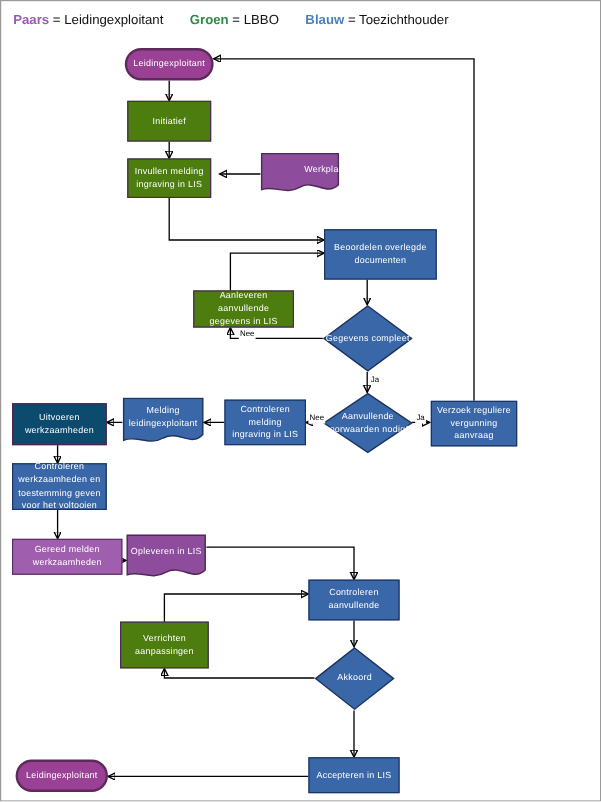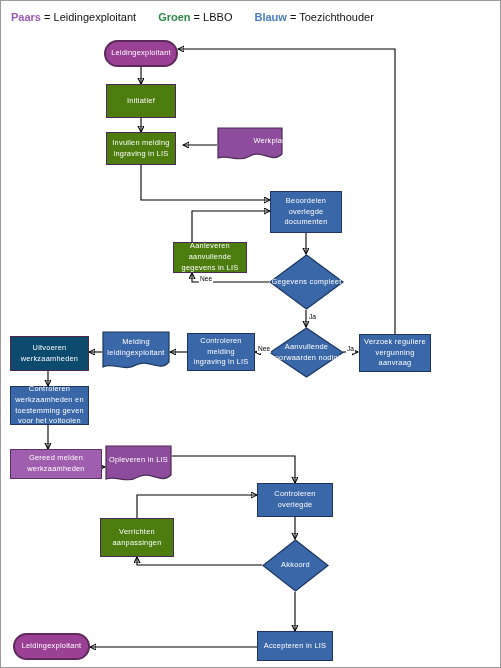--- a/index.html
+++ b/index.html
@@ -199,25 +199,25 @@
     <span>Invullen melding ingraving in LIS</span>
   </div>
 
   <div class="node doc purple" style="left:216px;top:126px;width:66px;height:36px;">
     <svg width="66" height="36" viewBox="0 0 66 36" preserveAspectRatio="none">
       <path d="M1,1 H65 V27 C55,37 45,22 33,29 C21,36 11,27 1,31 Z"></path>
     </svg>
     <span class="doc-label" style="margin-top:-8px;padding-left:40px;">Werkplan</span>
   </div>
 
-  <div class="node rect-blue" style="left:269px;top:190px;width:72px;height:42px;">
+  <div class="node rect-blue" style="left:269px;top:190px;width:94px;height:42px;">
     <span>Beoordelen overlegde documenten</span>
   </div>
 
-  <div class="node rect-purple" style="left:172px;top:241px;width:74px;height:31px;">
+  <div class="node rect-purple" style="left:160px;top:241px;width:84px;height:31px;">
     <span>Aanleveren aanvullende gegevens in LIS</span>
   </div>
 
   <div class="node diamond" style="left:268px;top:253px;width:75px;height:56px;">
     <svg width="75" height="56" viewBox="0 0 75 56" preserveAspectRatio="none">
       <polygon points="37.5,1 74,28 37.5,55 1,28"></polygon>
     </svg>
     <span class="dia-label">Gegevens compleet</span>
   </div>
 
@@ -256,21 +256,21 @@
   </div>
 
   <div class="node doc purple" style="left:104px;top:444px;width:67px;height:40px;">
     <svg width="67" height="40" viewBox="0 0 67 40" preserveAspectRatio="none">
       <path d="M1,1 H66 V30 C56,40 46,25 33,32 C21,39 11,30 1,34 Z"></path>
     </svg>
     <span class="doc-label" style="margin-top:-9px;">Opleveren in LIS</span>
   </div>
 
   <div class="node rect-blue" style="left:256px;top:482px;width:76px;height:34px;">
-    <span>Controleren overlegde</span>
+    <span>Controleren aanvullende</span>
   </div>
 
   <div class="node rect-purple" style="left:99px;top:517px;width:74px;height:39px;">
     <span>Verrichten aanpassingen</span>
   </div>
 
   <div class="node diamond" style="left:261px;top:538px;width:67px;height:53px;">
     <svg width="67" height="53" viewBox="0 0 67 53" preserveAspectRatio="none">
       <polygon points="33.5,1 66,26.5 33.5,52 1,26.5"></polygon>
     </svg>

